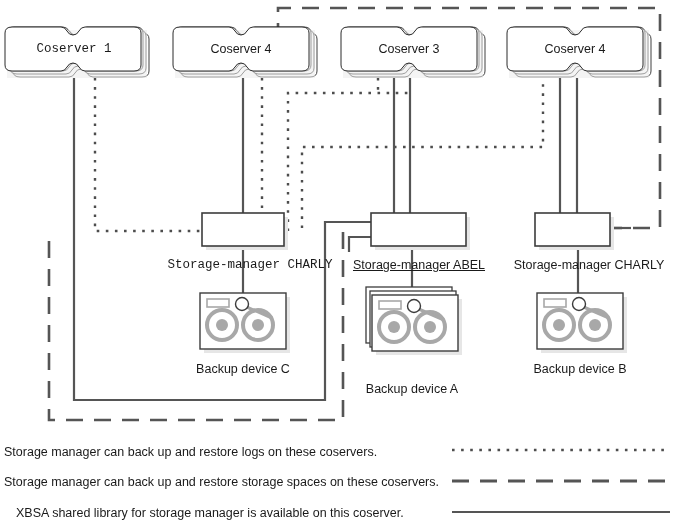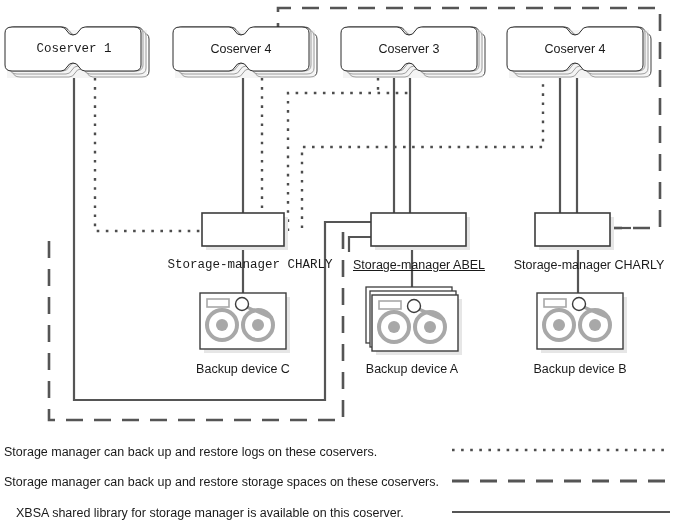--- a/index.html
+++ b/index.html
@@ -170,20 +170,20 @@
   <div class="lbl node-lbl ctr" style="left:74px; top:43px;font-family:Liberation Mono, monospace;">Coserver 1</div>
   <div class="lbl node-lbl ctr" style="left:241px; top:43px;">Coserver 4</div>
   <div class="lbl node-lbl ctr" style="left:409px; top:43px;text-align:center;">Coserver 3</div>
   <div class="lbl node-lbl ctr" style="left:575px; top:43px;">Coserver 4</div>
 
   <div class="lbl node-lbl ctr" style="left:250px; top:259px;font-family:Liberation Mono, monospace;">Storage-manager CHARLY</div>
   <div class="lbl node-lbl ctr" style="left:419px; top:259px;text-decoration:underline;">Storage-manager ABEL</div>
   <div class="lbl node-lbl ctr" style="left:589px; top:259px;">Storage-manager CHARLY</div>
 
   <div class="lbl node-lbl ctr" style="left:243px; top:363px;">Backup device C</div>
-  <div class="lbl node-lbl ctr" style="left:412px; top:363px;">Backup device A</div>
+  <div class="lbl node-lbl ctr" style="left:412px; top:383px;">Backup device A</div>
   <div class="lbl node-lbl ctr" style="left:580px; top:363px;">Backup device B</div>
 
   <div class="lbl legend-lbl" style="left:4px; top:446px;text-align:right;">Storage manager can back up and restore logs on these coservers.</div>
   <div class="lbl legend-lbl" style="left:4px; top:476px;">Storage manager can back up and restore storage spaces on these coservers.</div>
   <div class="lbl legend-lbl" style="left:16px; top:507px;">XBSA shared library for storage manager is available on this coserver.</div>
 
 </div>
 
 </body></html>

